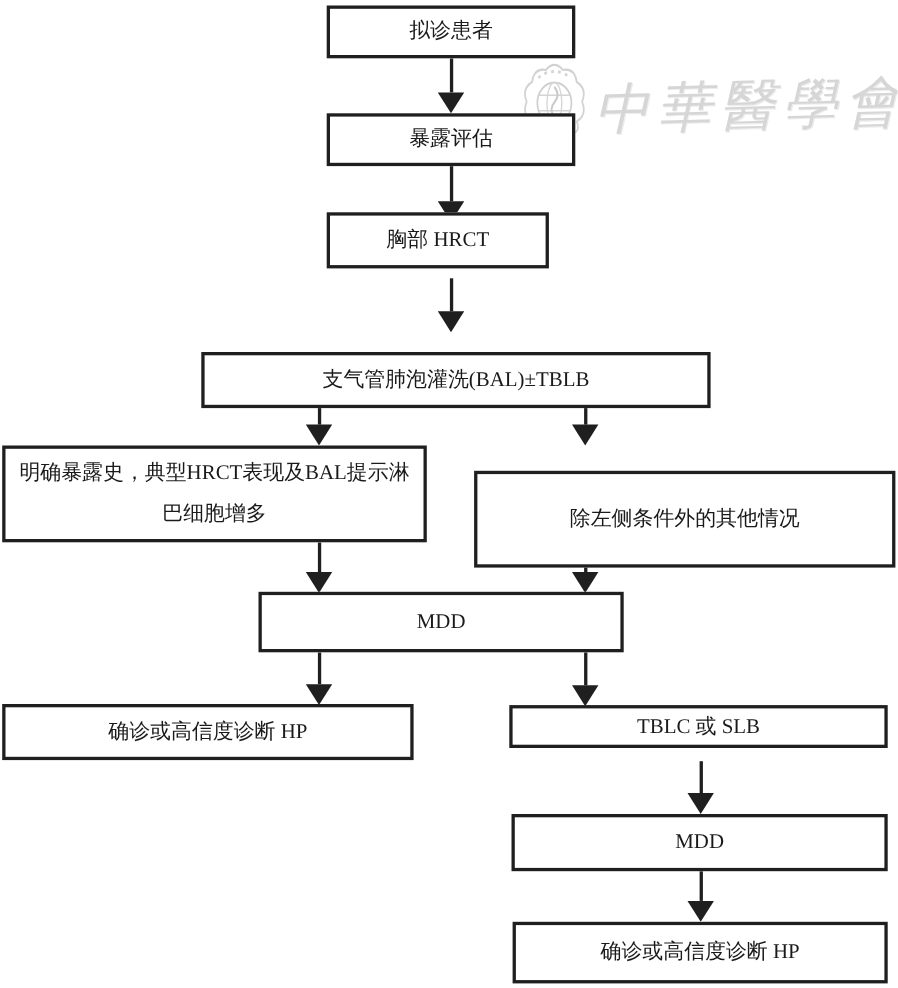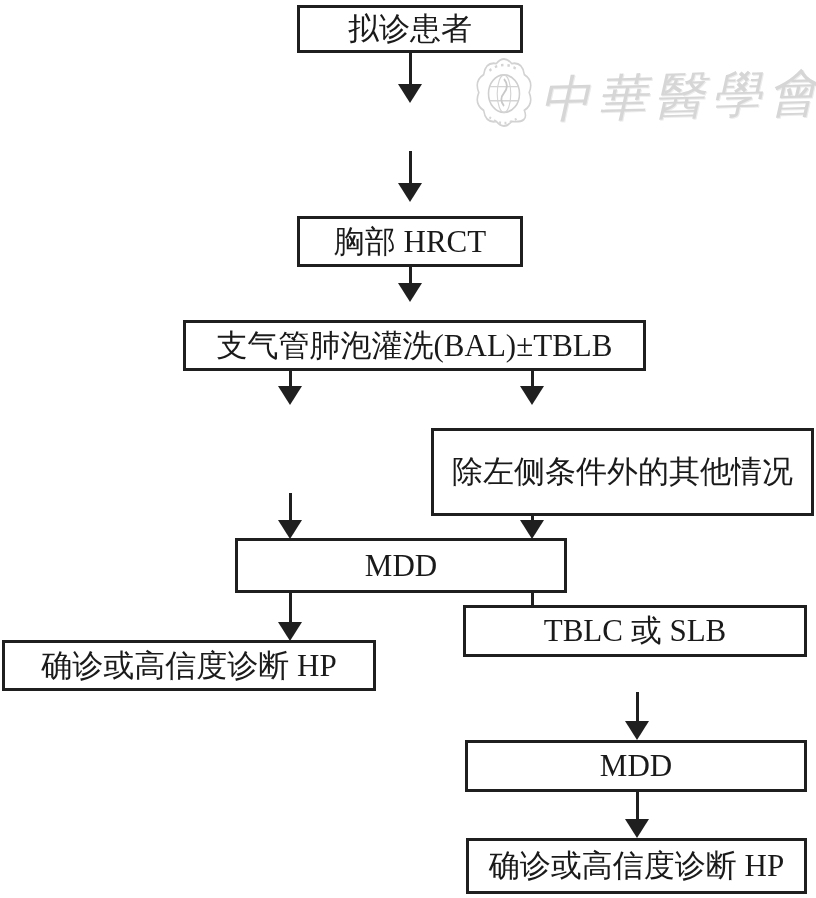--- a/index.html
+++ b/index.html
@@ -35,21 +35,21 @@
   .node {
     position: absolute;
     z-index: 2;
     box-sizing: border-box;
     border: 3px solid #1f1f1f;
     background: #ffffff;
     display: flex;
     align-items: center;
     justify-content: center;
     text-align: center;
-    font-size: 31px;
+    font-size: 19px;
     line-height: 38px;
     padding: 0 10px;
   }
 
   
   .arrow {
     position: absolute;
     z-index: 1;
     transform: translateX(-50%);
     display: flex;
@@ -80,43 +80,49 @@
       <path d="M17,53 A25,25 0 0 0 47,53" stroke="#d6d6d6" stroke-width="2" stroke-dasharray="2,3.5"></path>
     </svg>
   </div>
 
   <div class="watermark wm-text">中華醫學會</div>
 
   <div class="node" style="left:297px; top:5px; width:226px; height:48px">
     <span>拟诊患者</span>
   </div>
 
+  <div class="node" style="left:297px; top:103px; width:226px; height:48px">
+    <span>暴露评估</span>
+  </div>
 
-  <div class="node" style="left:297px; top:216px; width:226px; height:51px">
+  <div class="node" style="left:297px; top:193px; width:202px; height:51px">
     <span>胸部 HRCT</span>
   </div>
 
   <div class="node" style="left:183px; top:320px; width:463px; height:51px">
     <span>支气管肺泡灌洗(BAL)±TBLB</span>
   </div>
 
+  <div class="node" style="left:2px; top:405px; width:386px; height:88px">
+    <span>明确暴露史，典型HRCT表现及BAL提示淋巴细胞增多</span>
+  </div>
 
   <div class="node" style="left:431px; top:428px; width:383px; height:88px">
     <span>除左侧条件外的其他情况</span>
   </div>
 
   <div class="node" style="left:235px; top:538px; width:332px; height:55px">
     <span>MDD</span>
   </div>
 
   <div class="node" style="left:2px; top:640px; width:374px; height:51px">
     <span>确诊或高信度诊断 HP</span>
   </div>
 
-  <div class="node" style="left:463px; top:605px; width:344px; height:52px">
+  <div class="node" style="left:463px; top:641px; width:344px; height:39px">
     <span>TBLC 或 SLB</span>
   </div>
 
   <div class="node" style="left:465px; top:740px; width:342px; height:52px">
     <span>MDD</span>
   </div>
 
   <div class="node" style="left:466px; top:838px; width:341px; height:56px">
     <span>确诊或高信度诊断 HP</span>
   </div>

